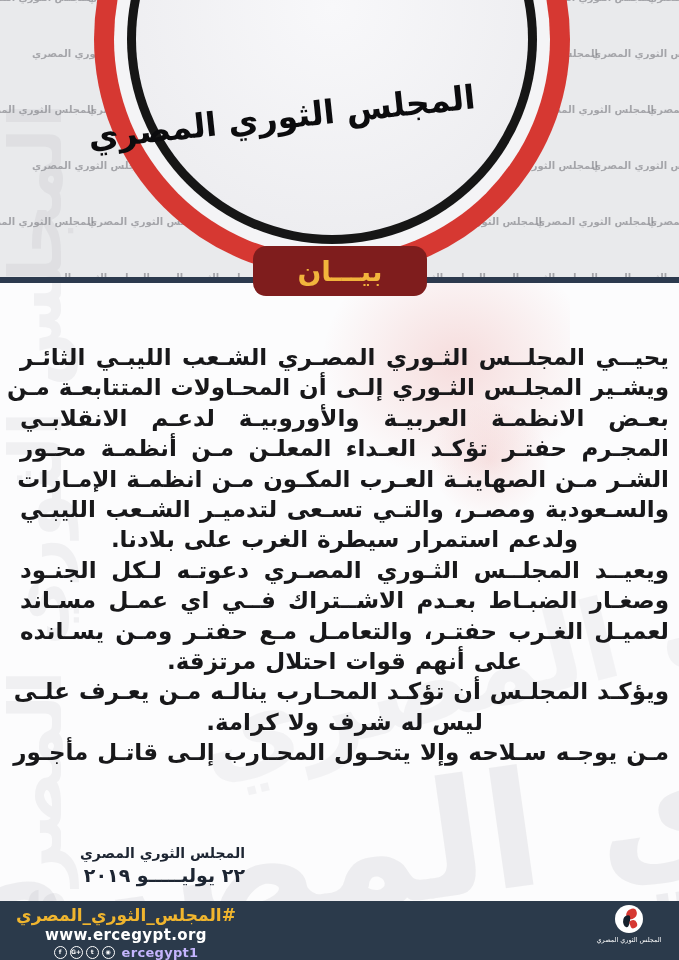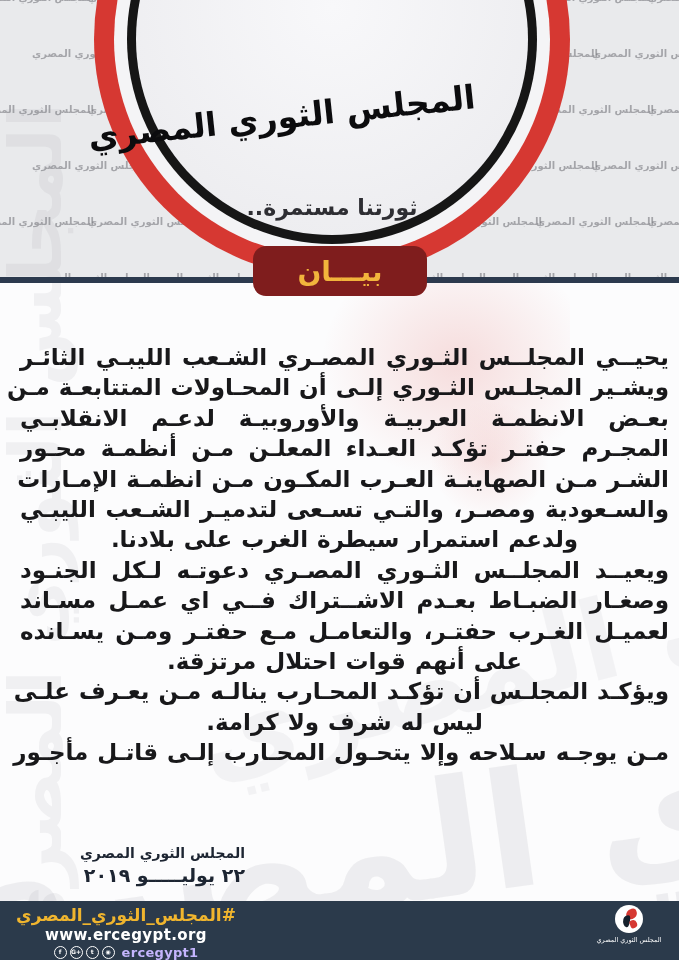--- a/index.html
+++ b/index.html
@@ -116,21 +116,20 @@
         <span class="wm-item" style="left: 256px; top: 272px;">المجلس الثوري المصري</span>
         <span class="wm-item" style="left: 368px; top: 272px;">المجلس الثوري المصري</span>
         <span class="wm-item" style="left: 480px; top: 272px;">المجلس الثوري المصري</span>
         <span class="wm-item" style="left: 592px; top: 272px;">المجلس الثوري المصري</span>
       </div>
     <div class="ring-red"></div>
     <div class="ring-gap"></div>
     <div class="ring-black"></div>
     <div class="disc-inner">
       <div class="logo-title">المجلس الثوري المصري</div>
-      <div class="logo-tagline">ثورتنا مستمرة..</div>
     </div>
   </div>
 
   <div class="divider"></div>
 
   <div class="banner">
     <span class="banner-label">بيـــان</span>
   </div>
 
   <div class="wm-red-blob"></div>

